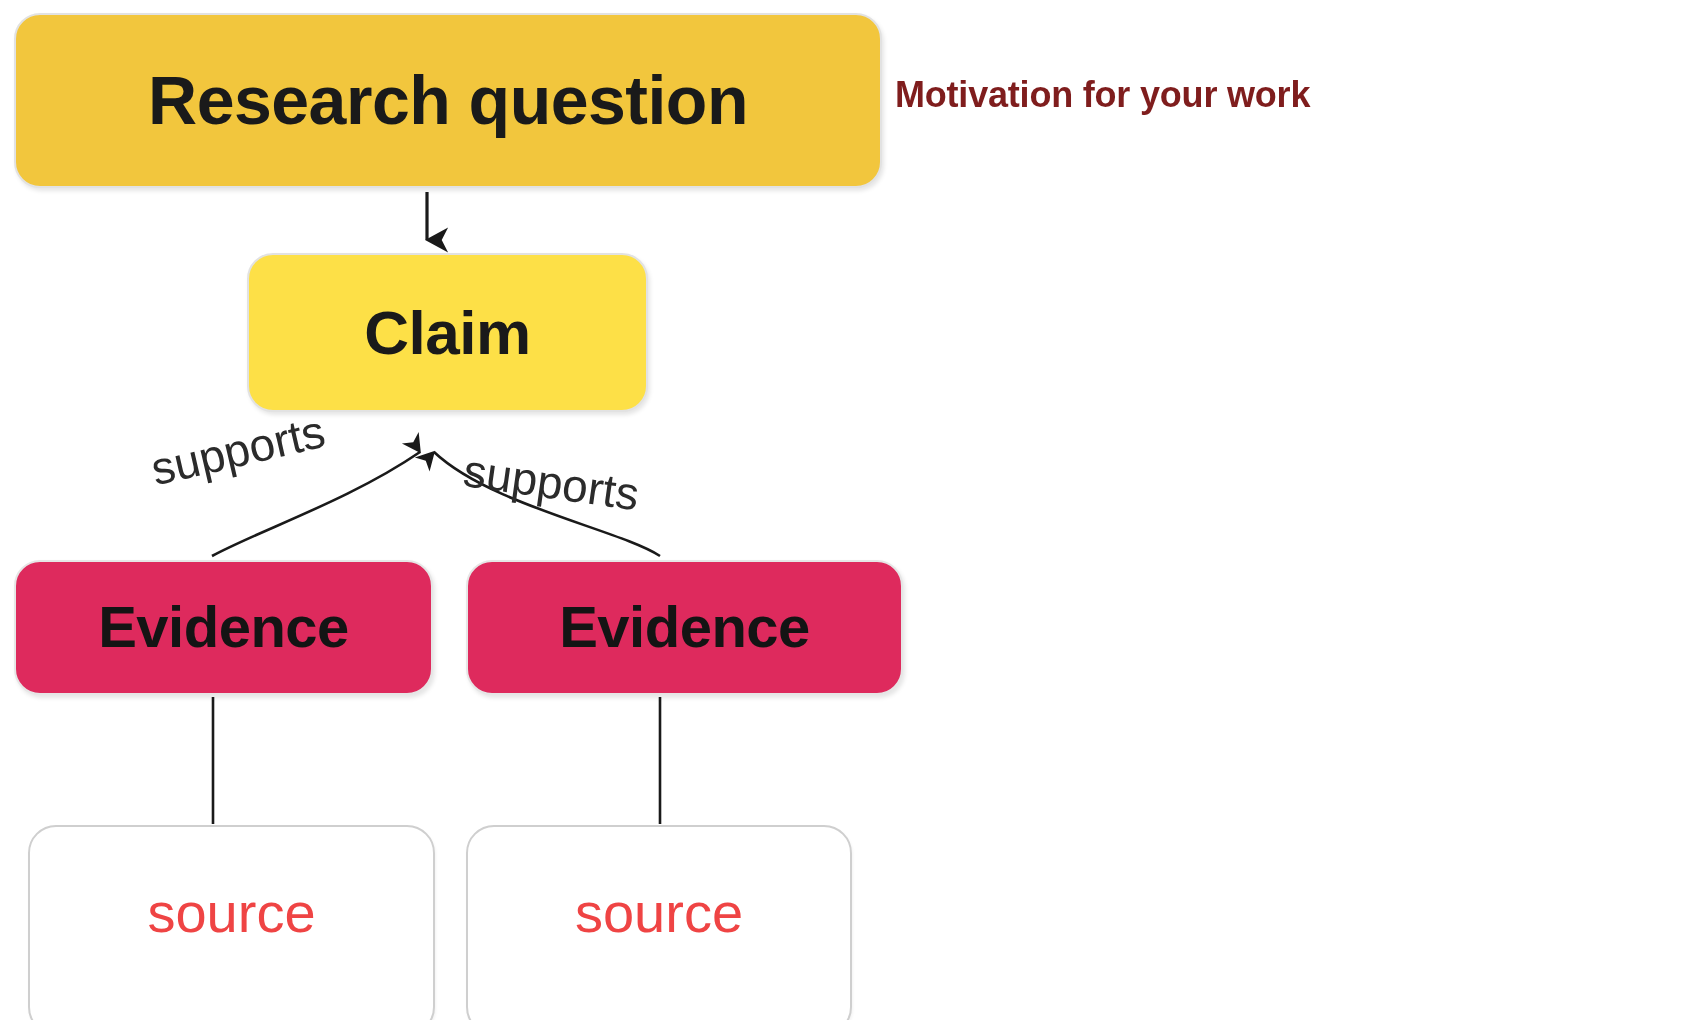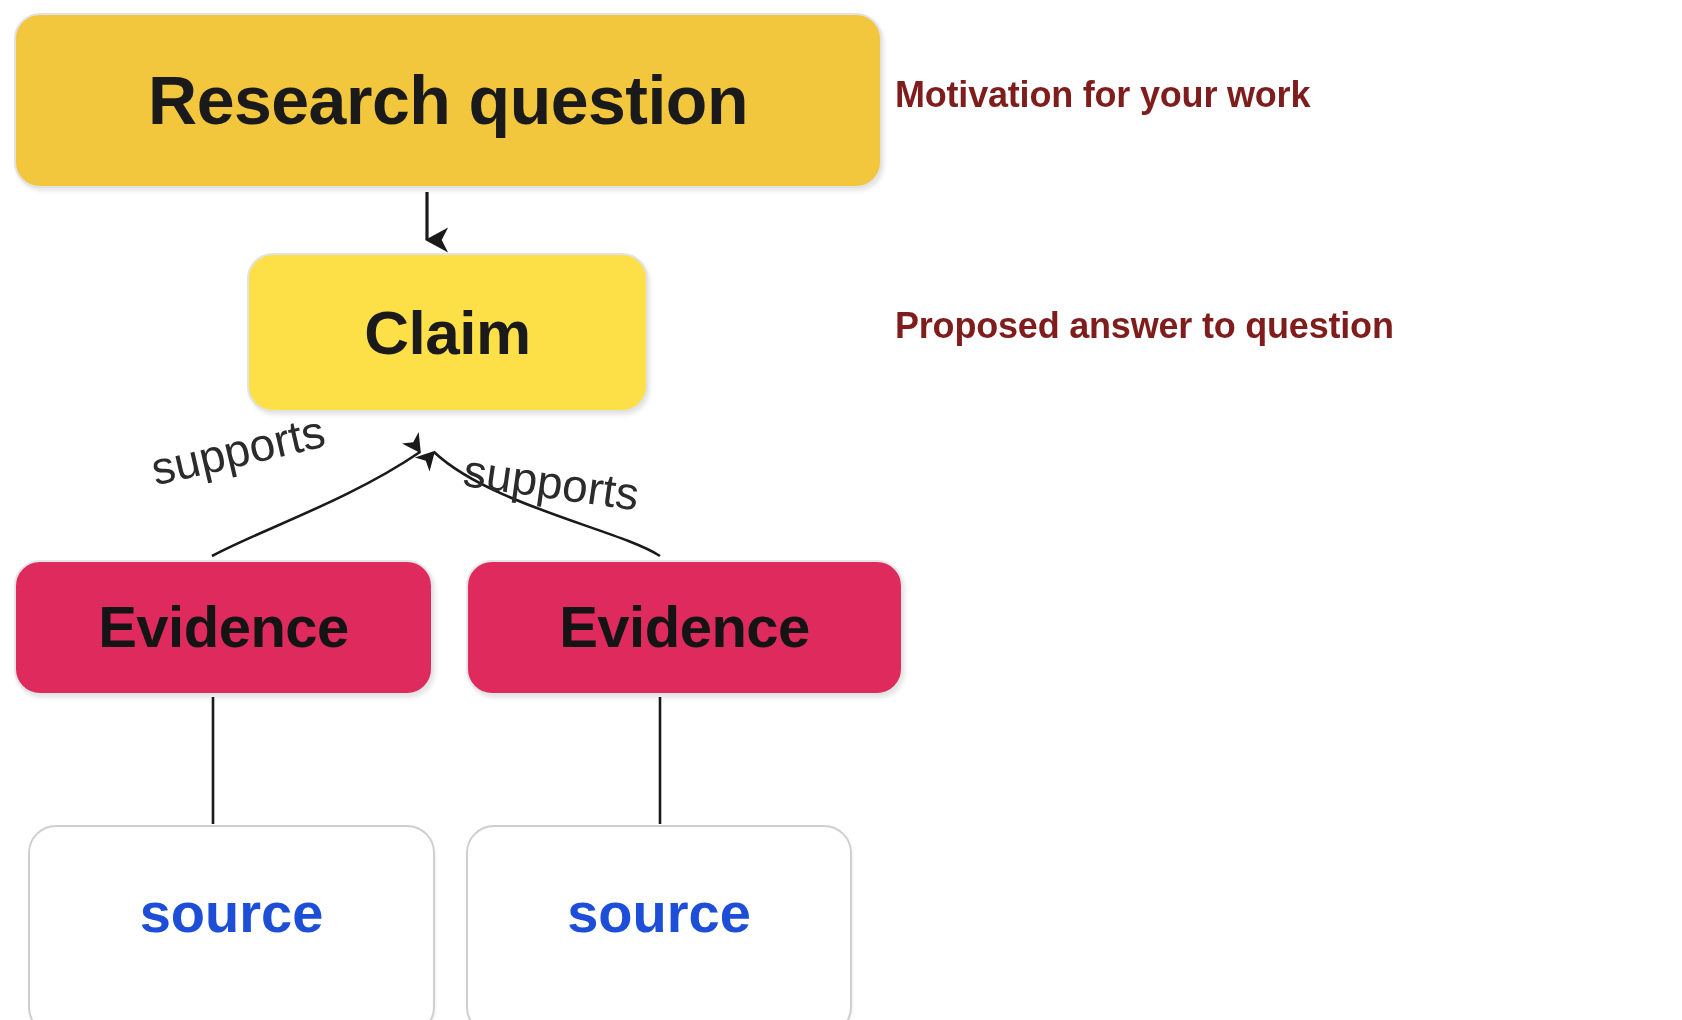--- a/index.html
+++ b/index.html
@@ -97,22 +97,22 @@
   .node-source {
     top: 825px;
     height: 210px;
     background: #ffffff;
     border: 2px solid #cfcfcf;
     border-radius: 28px;
     box-shadow: 1px 2px 3px rgba(0,0,0,0.05);
   }
   .node-source .node-label {
     font-size: 56px;
-    font-weight: 700;
-    color: #1d4ed8;
+    font-weight: 400;
+    color: #ef4444;
     position: relative;
     top: -17px;
   }
   .node-source-1 { left: 28px;  width: 407px; }
   .node-source-2 { left: 466px; width: 386px; }
 
   
   .edge-label {
     position: absolute;
     font-size: 46px;
@@ -207,15 +207,14 @@
   </div>
 
   <div class="node node-source node-source-2">
     <span class="node-label">source</span>
   </div>
 
   <div class="edge-label edge-label-left">supports</div>
   <div class="edge-label edge-label-right">supports</div>
 
   <div class="annotation annotation-question">Motivation for your work</div>
-  <div class="annotation annotation-claim">Proposed answer to question</div>
 
 </div>
 
 </body></html>

